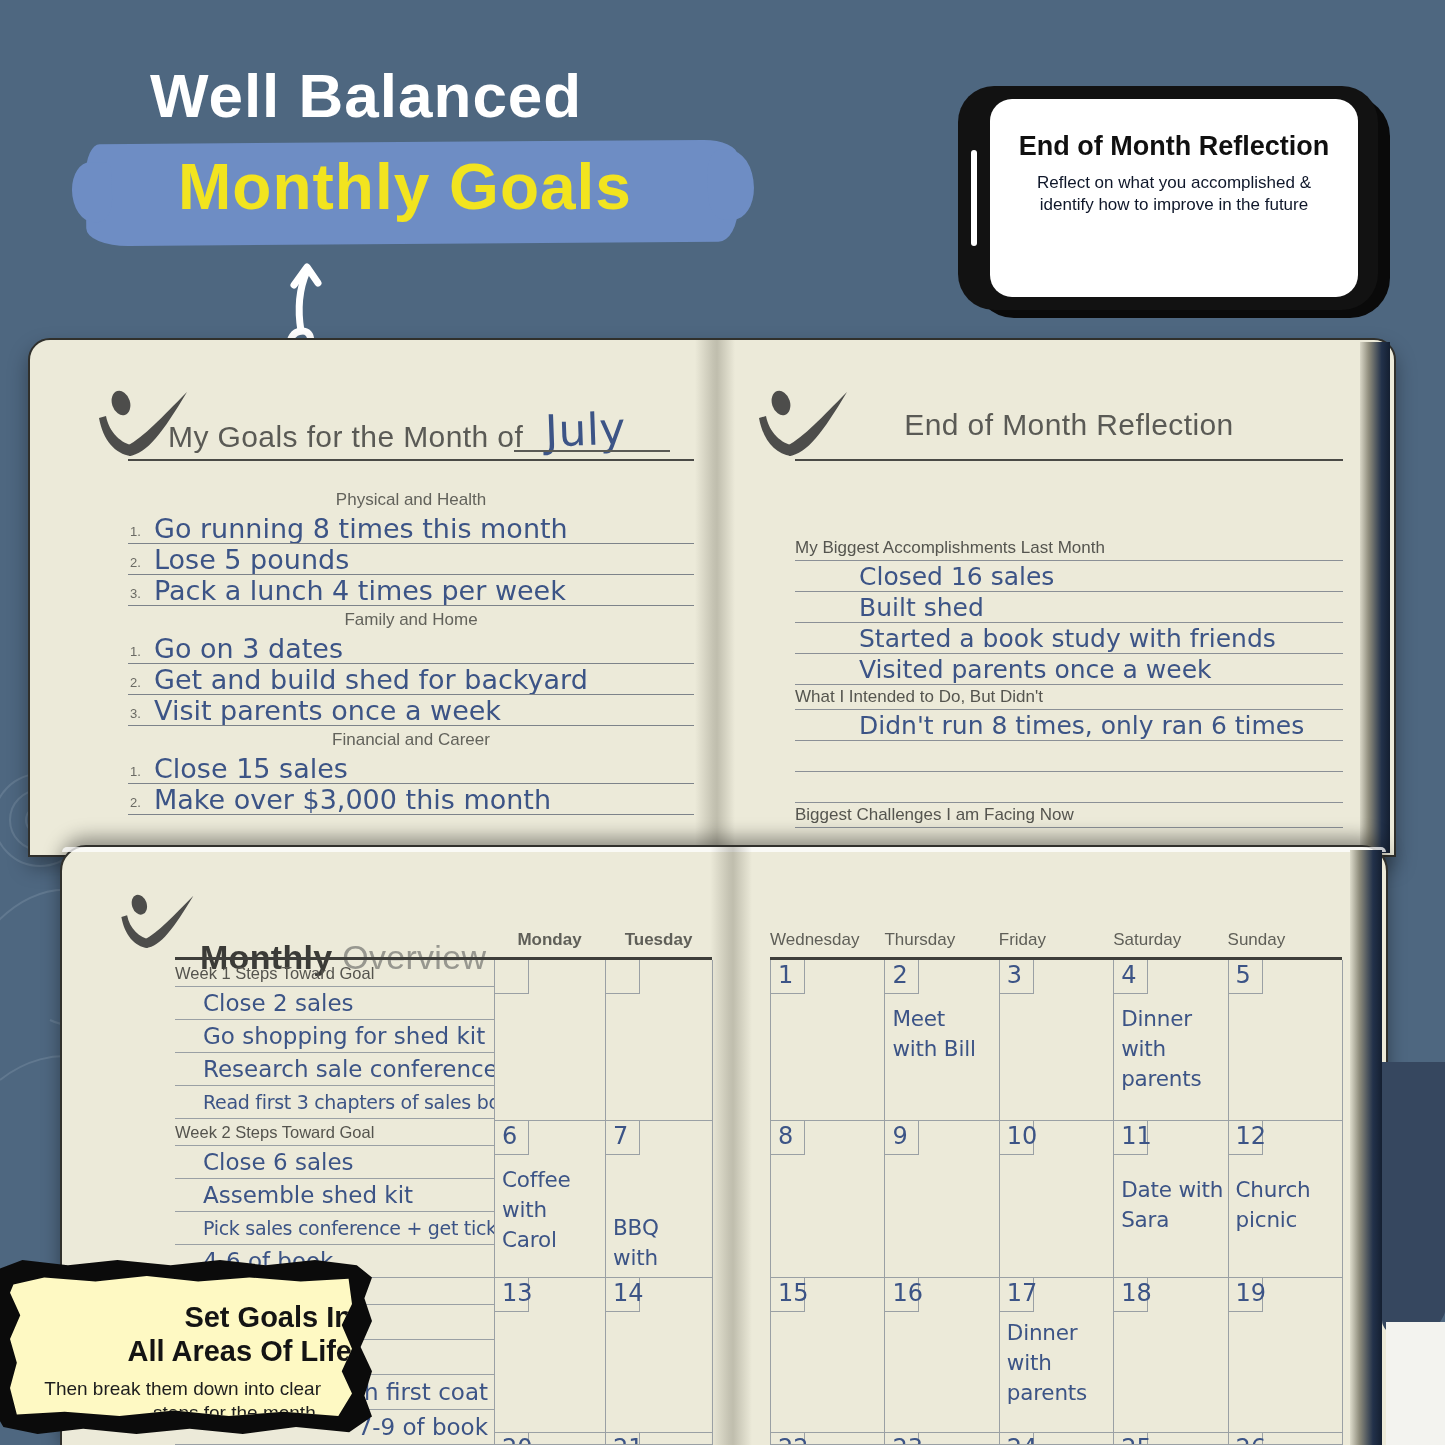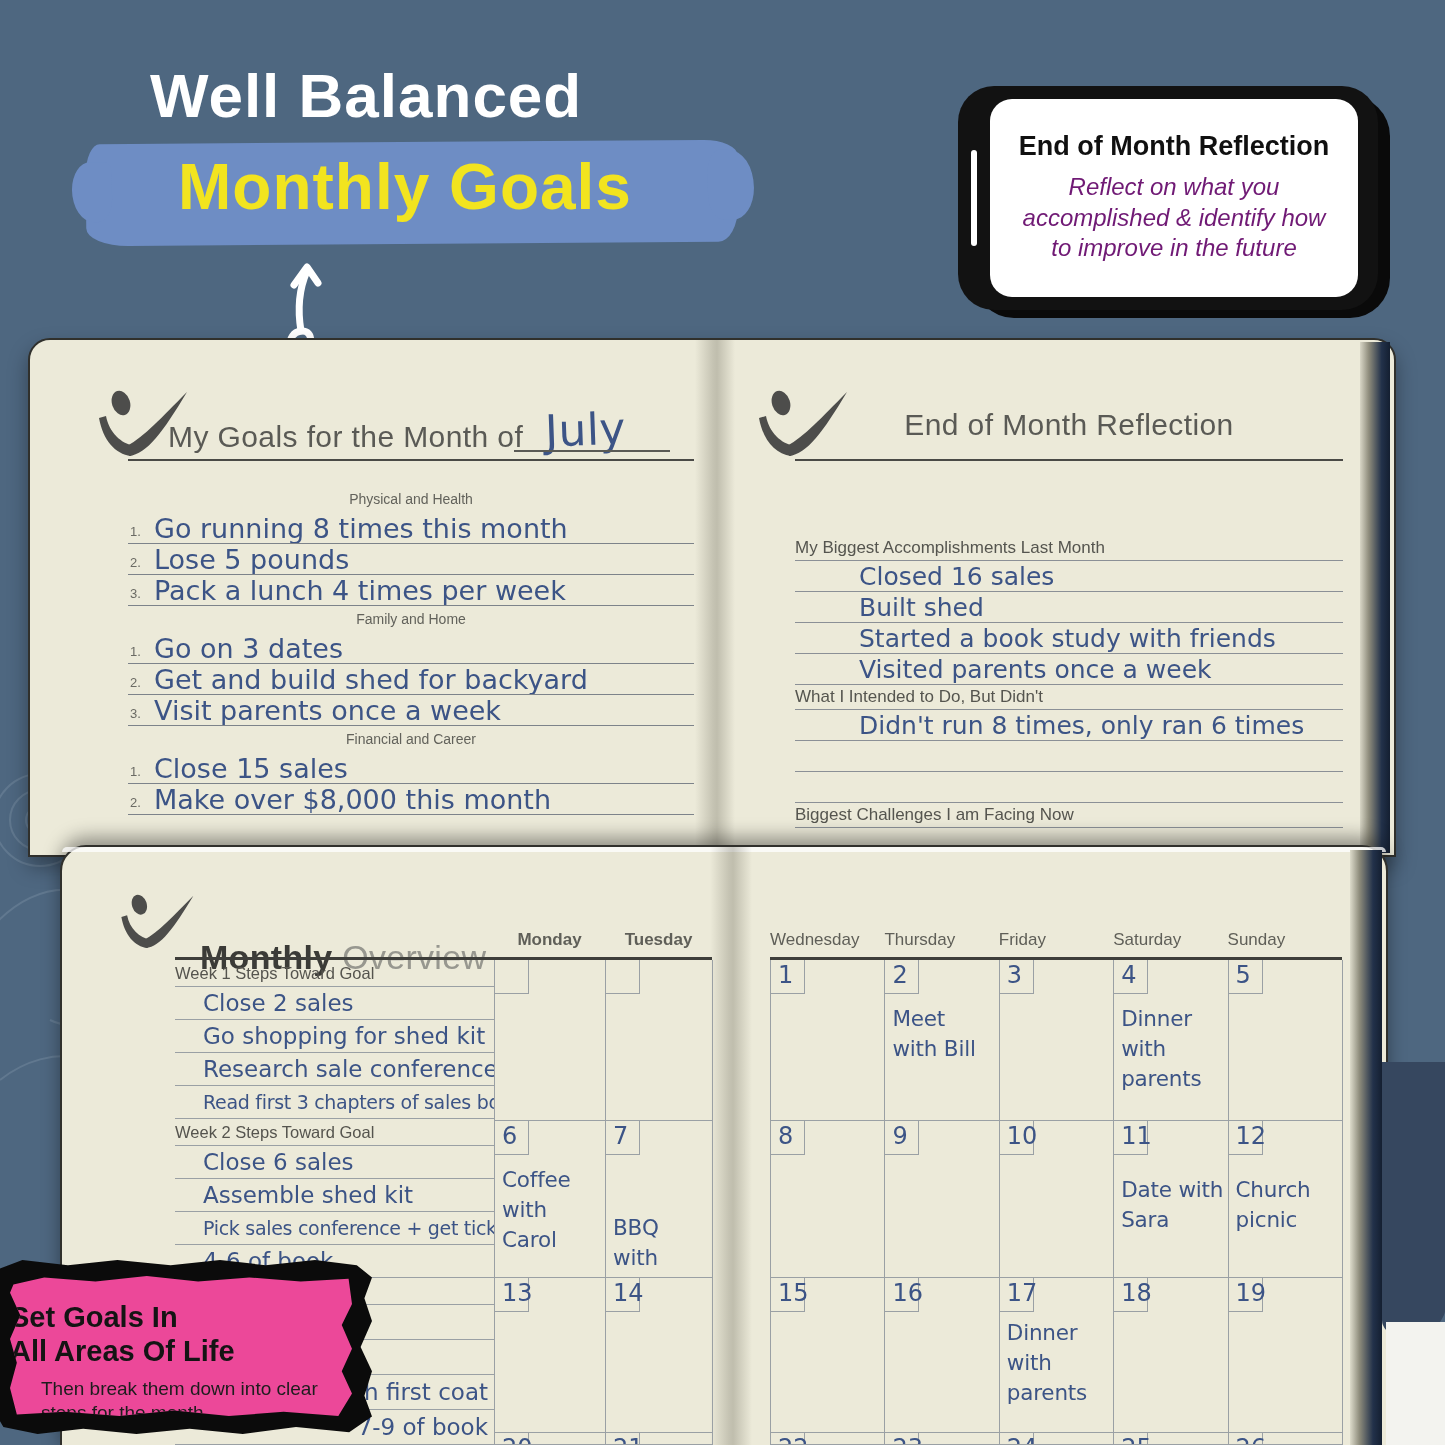--- a/index.html
+++ b/index.html
@@ -21,21 +21,21 @@
              font-size:64px;font-weight:700;color:#f2e41f;letter-spacing:1px;}
   .arrow-svg{position:absolute;left:272px;top:260px;width:72px;height:108px;}
 
   
   .phone{position:absolute;left:958px;top:86px;width:420px;height:224px;}
   .phone-back{position:absolute;left:16px;top:10px;right:-12px;bottom:-8px;background:#0a0a0a;border-radius:40px;}
   .phone-frame{position:absolute;inset:0;background:#121212;border-radius:36px;}
   .phone-slit{position:absolute;left:13px;top:50%;transform:translateY(-50%);width:6px;height:96px;background:#ffffff;border-radius:3px;}
   .phone-screen{position:absolute;top:13px;bottom:13px;left:32px;right:20px;background:#ffffff;border-radius:22px;text-align:center;}
   .callout-title{margin-top:32px;font-size:27px;font-weight:700;color:#101010;}
-  .callout-body{margin:10px auto 0;width:312px;font-size:24px;line-height:1.28;color:#701a75;font-style:italic;}
+  .callout-body{margin:10px auto 0;width:312px;font-size:17px;line-height:1.28;color:#0f172a;}
 
   
   .book{background:#ecead9;border:2px solid #30302c;}
   .book-top{position:absolute;left:28px;top:338px;width:1364px;height:515px;border-radius:22px 22px 0 0;
             box-shadow:0 10px 20px rgba(0,0,0,.35);}
   .book-bottom{position:absolute;left:60px;top:845px;width:1324px;height:604px;border-radius:26px 26px 0 0;
             box-shadow:0 -8px 18px rgba(0,0,0,.38);}
   .book-bottom::before{content:"";position:absolute;left:0;right:0;top:0;height:5px;background:rgba(255,255,255,.75);border-radius:26px 26px 0 0;}
   .edge-top{position:absolute;left:1360px;top:342px;width:30px;height:511px;
             background:linear-gradient(90deg,#d8d6c6,#8d8b7b 30%,#22314a 72%,#141f31);}
@@ -55,21 +55,21 @@
   .hand{font-family:"DejaVu Sans",sans-serif;color:#3c5486;}
   .logo-svg{position:absolute;}
 
   
   .goals-head{position:absolute;left:168px;top:406px;font-size:30px;color:#5a5a55;letter-spacing:.4px;white-space:nowrap;}
   .month{font-family:"DejaVu Sans",sans-serif;color:#3c5486;font-size:44px;margin-left:22px;
          display:inline-block;transform:translateY(-2px) rotate(-2deg);}
   .month-rule{position:absolute;left:514px;top:450px;width:156px;height:2px;background:#5a5a55;}
   .goals-rule{position:absolute;left:128px;top:459px;width:566px;height:2px;background:#4a4a46;}
   .goals-sections{position:absolute;left:128px;top:486px;width:566px;}
-  .sec-label{text-align:center;font-size:14px;height:27px;line-height:27px;color:#62625b;}
+  .sec-label{text-align:center;font-size:17px;height:27px;line-height:27px;color:#62625b;}
   .goal-line{position:relative;height:30px;line-height:31px;border-bottom:1.6px solid #7d838a;
              font-size:27px;padding-left:26px;white-space:nowrap;overflow:hidden;}
   .goal-num{position:absolute;left:2px;top:3px;font-size:13px;color:#6b6b64;font-family:"Liberation Sans",sans-serif;}
 
   
   .refl-head{position:absolute;left:795px;top:408px;width:548px;text-align:center;font-size:30px;color:#5a5a55;letter-spacing:.4px;}
   .refl-rule{position:absolute;left:795px;top:459px;width:548px;height:2px;background:#4a4a46;}
   .refl-sections{position:absolute;left:795px;top:536px;width:548px;}
   .ref-label{font-size:17px;height:24px;line-height:24px;color:#55554f;border-bottom:1.4px solid #8b9096;}
   .ref-line{height:30px;line-height:31px;border-bottom:1.4px solid #8b9096;font-size:25px;padding-left:64px;
@@ -104,21 +104,21 @@
   .daybox{position:absolute;left:0;top:0;width:34px;height:34px;border-right:1.2px solid #9aa0a4;
           border-bottom:1.2px solid #9aa0a4;font-family:"DejaVu Sans",sans-serif;font-size:24px;
           color:#3c5486;padding:1px 0 0 7px;box-sizing:border-box;}
   .event{margin:44px 4px 0 7px;font-family:"DejaVu Sans",sans-serif;font-size:21.5px;line-height:1.4;
          color:#3c5486;letter-spacing:-.2px;}
 
   
   .sticker{position:absolute;left:-8px;top:1260px;width:380px;height:174px;}
   .sticker-black{position:absolute;inset:0;background:#0b0b0b;
     clip-path:polygon(2% 5%,8% 0,20% 3%,33% 0,47% 3%,60% 0,72% 3%,85% 0,96% 3%,100% 10%,98% 22%,100% 35%,97% 50%,100% 64%,98% 78%,100% 90%,94% 99%,80% 96%,66% 100%,52% 97%,38% 100%,24% 97%,12% 100%,3% 96%,0 85%,2% 70%,0 55%,2% 40%,0 25%,2% 12%);}
-  .sticker-white{position:absolute;inset:16px 20px 18px 18px;background:#ec4899;text-align:left;
+  .sticker-white{position:absolute;inset:16px 20px 18px 18px;background:#fef9c3;text-align:right;
     clip-path:polygon(1% 6%,10% 1%,25% 4%,40% 0,55% 4%,70% 1%,85% 4%,99% 2%,100% 20%,97% 35%,100% 52%,97% 68%,100% 84%,96% 100%,80% 97%,64% 100%,48% 96%,32% 100%,16% 97%,2% 99%,0 80%,2% 62%,0 45%,3% 28%,0 12%);}
   .sticker-title{margin-top:24px;font-size:29px;font-weight:700;line-height:1.18;color:#141414;}
   .sticker-body{margin:9px auto 0;width:280px;font-size:19px;line-height:1.25;color:#1d1d1d;}
 </style>
 </head>
 <body>
 
 <div class="stage">
 
   <svg class="paisley" viewBox="0 0 420 560">
@@ -173,21 +173,21 @@
       <div class="sec-label printed">Physical and Health</div>
       <div class="goal-line hand"><span class="goal-num">1.</span><span>Go running 8 times this month</span></div>
       <div class="goal-line hand"><span class="goal-num">2.</span><span>Lose 5 pounds</span></div>
       <div class="goal-line hand"><span class="goal-num">3.</span><span>Pack a lunch 4 times per week</span></div>
       <div class="sec-label printed">Family and Home</div>
       <div class="goal-line hand"><span class="goal-num">1.</span><span>Go on 3 dates</span></div>
       <div class="goal-line hand"><span class="goal-num">2.</span><span>Get and build shed for backyard</span></div>
       <div class="goal-line hand"><span class="goal-num">3.</span><span>Visit parents once a week</span></div>
       <div class="sec-label printed">Financial and Career</div>
       <div class="goal-line hand"><span class="goal-num">1.</span><span>Close 15 sales</span></div>
-      <div class="goal-line hand"><span class="goal-num">2.</span><span>Make over $8,000 this month</span></div>
+      <div class="goal-line hand"><span class="goal-num">2.</span><span>Make over $3,000 this month</span></div>
     </div>
 
   <svg class="logo-svg" style="left:755px;top:390px;width:100px;height:88px;" viewBox="0 0 100 88">
     <ellipse cx="26" cy="13" rx="9" ry="12.5" transform="rotate(-18 26 13)" fill="#4d4d4b"></ellipse>
     <path d="M4 28 C8 50 20 64 36 66 L40 56 C26 54 14 42 11 26 Z" fill="#4d4d4b"></path>
     <path d="M34 66 C52 64 68 42 92 2 C66 28 50 46 32 56 Z" fill="#4d4d4b"></path>
   </svg>
   <div class="refl-head">End of Month Reflection</div>
   <div class="refl-rule"></div>
   <div class="refl-sections" id="refl-sections">

